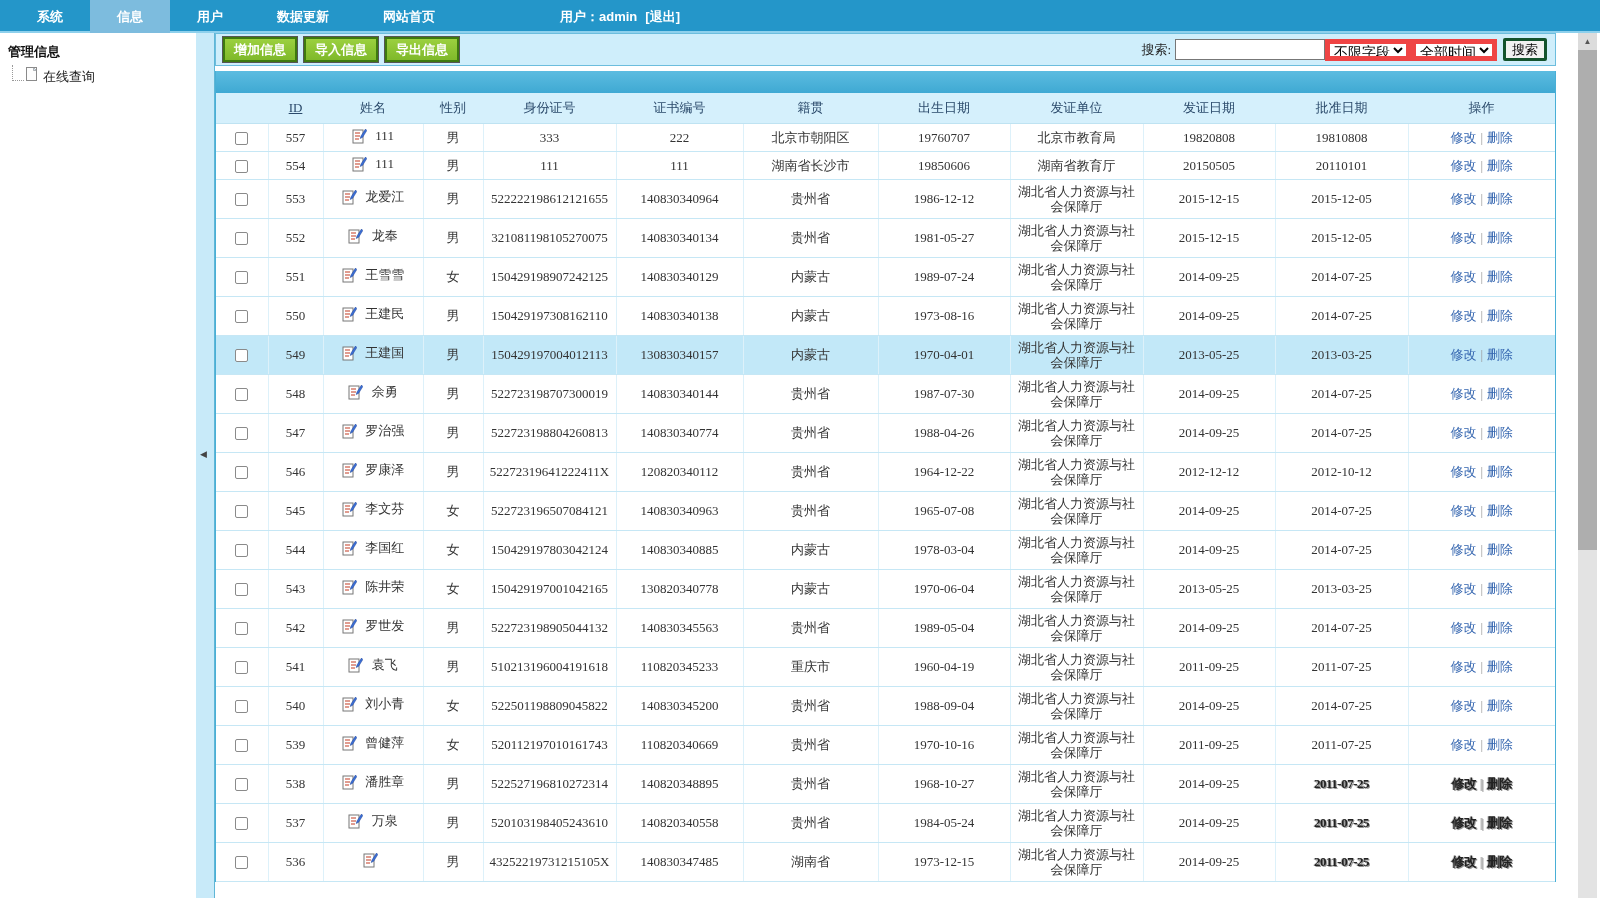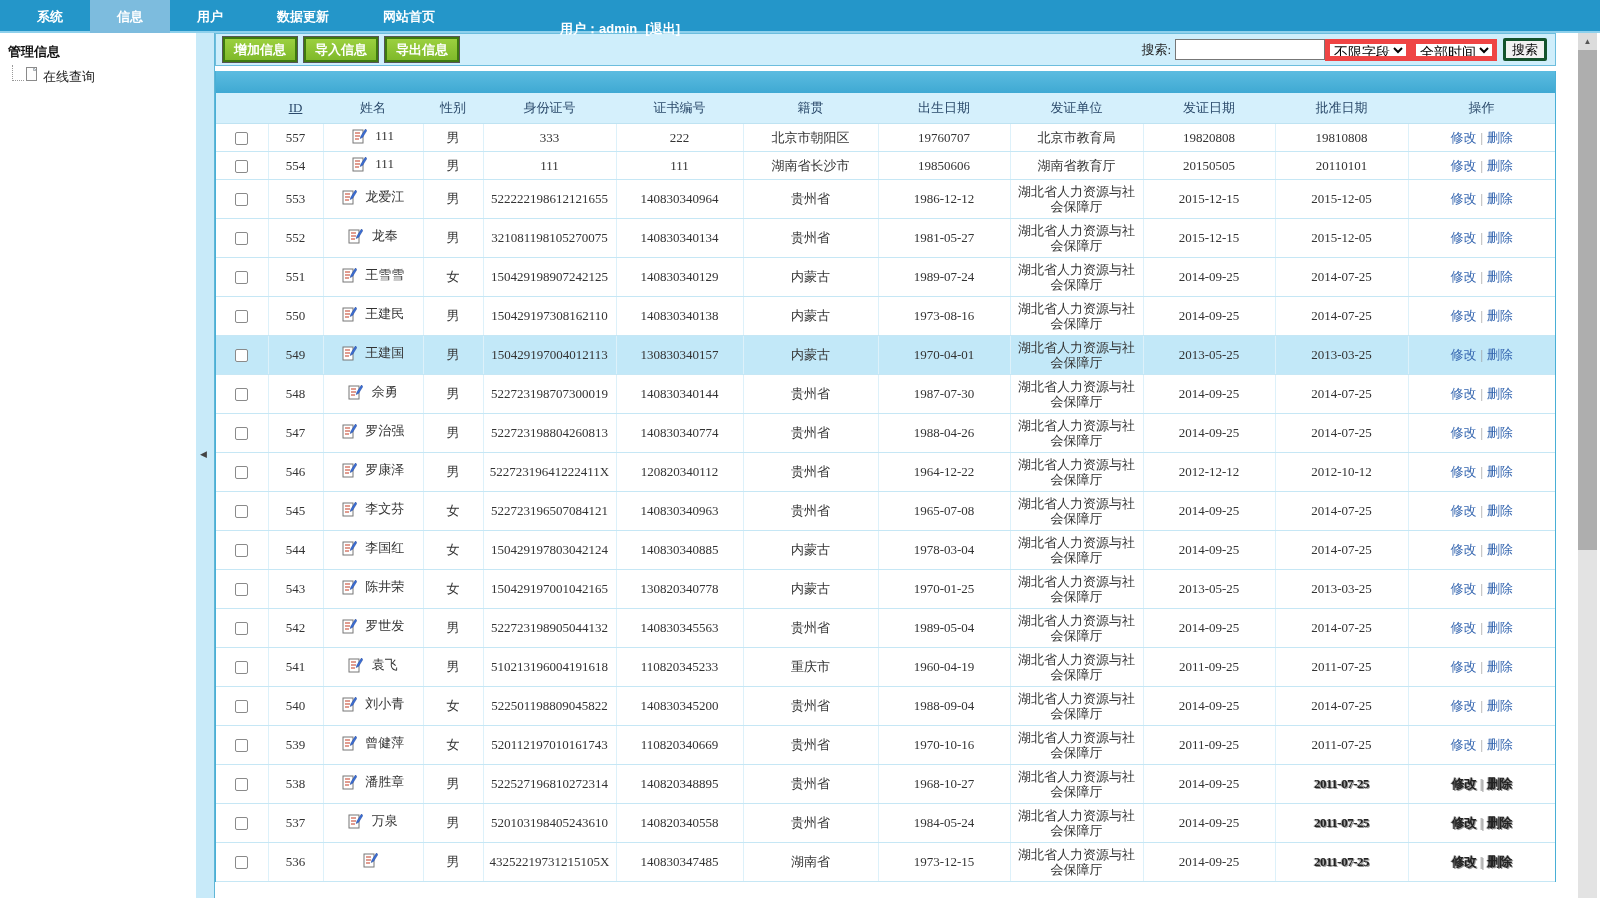--- a/index.html
+++ b/index.html
@@ -4,21 +4,21 @@
 <style>
   * { margin:0; padding:0; box-sizing:border-box; }
   html,body { width:1600px; height:900px; overflow:hidden; background:#fff;
     font-family:"Liberation Sans","DejaVu Sans",sans-serif; }
 
   
   .topnav { position:relative; height:33px; background:#2496c9; border-bottom:2px solid #8ed0ec; }
   .nav-items { display:flex; height:33px; padding-left:10px; }
   .nav-item { color:#fff; font-weight:bold; font-size:13px; line-height:33px; padding:0 27px; cursor:pointer; }
   .nav-item.active { background:#7dbcde; }
-  .user-info { position:absolute; left:560px; top:12px; line-height:33px; color:#fff; font-weight:bold; font-size:13px; }
+  .user-info { position:absolute; left:560px; top:0; line-height:33px; color:#fff; font-weight:bold; font-size:13px; }
   .user-info a { color:#fff; text-decoration:none; margin-left:8px; }
 
   
   .layout { display:flex; height:865px; }
   .sidebar { width:196px; background:#fff; padding:6px 0 0 6px;
     font-family:"Liberation Serif","DejaVu Serif",serif; }
   .sidebar-title { font-size:13px; font-weight:bold; color:#111; padding:4px 0 6px 2px; }
   .tree-item { display:flex; align-items:center; font-size:13px; color:#222; cursor:pointer; }
   .tree-elbow { width:12px; height:16px; border-left:1px dotted #999; border-bottom:1px dotted #999; margin:-8px 2px 0 6px; }
   .doc-icon { display:inline-block; margin-right:4px; }
@@ -451,21 +451,21 @@
           <rect x="1" y="2" width="10" height="13" fill="#fff" stroke="#777"></rect>
           <path d="M3 5 h5 M3 8 h5 M3 11 h4" stroke="#c23b22" stroke-width="1.1" fill="none"></path>
           <path d="M13.5 1 L9 8 L8.2 10.5 L10.6 9.3 L14.8 2.6 Z" fill="#3a6fd8" stroke="#1d3f8f" stroke-width="0.5"></path>
         </svg>
       </span><span>陈井荣</span>
     </td>
     <td>女</td>
     <td>150429197001042165</td>
     <td>130820340778</td>
     <td>内蒙古</td>
-    <td>1970-01-25</td>
+    <td>1970-06-04</td>
     <td>湖北省人力资源与社会保障厅</td>
     <td>2013-05-25</td>
     <td>2013-03-25</td>
     <td class="ops">
       <a>修改</a><span class="sep">|</span><a>删除</a>
     </td>
   </tr>
             <tr>
     <td><span class="checkbox"></span></td>
     <td>542</td>

